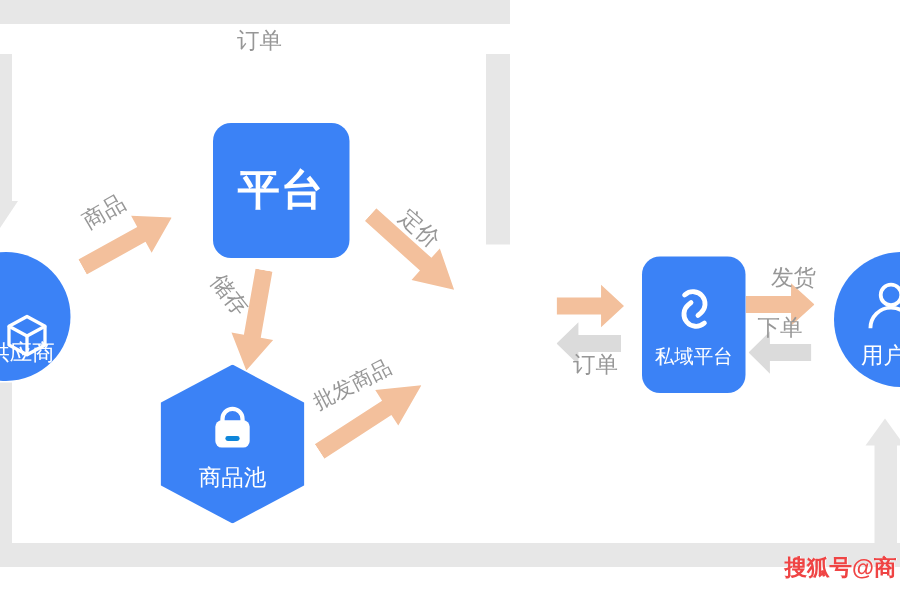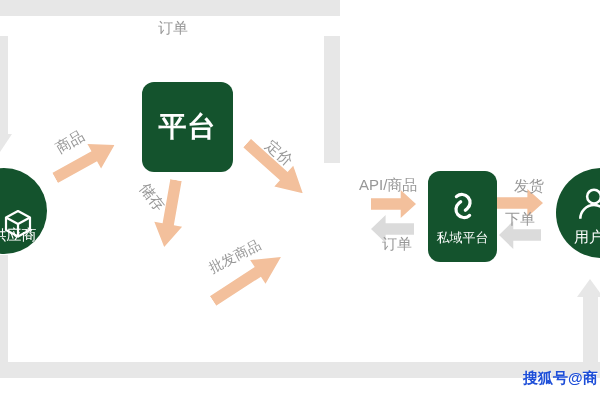--- a/index.html
+++ b/index.html
@@ -14,29 +14,29 @@
           border-left:13px solid transparent;border-right:13px solid transparent;
           border-bottom:18px solid #E7E7E7;}
   
   .arrow{position:absolute;height:30px;transform-origin:0 50%;
          clip-path:polygon(0 31%,66% 31%,66% 3%,100% 50%,66% 97%,66% 69%,0 69%);}
   .orange{background:#F3C09C;}
   .grayarr{background:#DBDBDB;}
   
   .glabel{position:absolute;color:#979797;font-size:15px;white-space:nowrap;line-height:1.1;}
   
-  .node{position:absolute;background:#14532d;color:#fff;}
+  .node{position:absolute;background:#3b82f6;color:#fff;}
   .circle{border-radius:50%;}
   .rrect{border-radius:12px;}
   .hex{clip-path:polygon(50% 0,100% 24%,100% 76%,50% 100%,0 76%,0 24%);
        display:flex;flex-direction:column;align-items:center;justify-content:center;}
   .tria{clip-path:polygon(50% 0,100% 100%,0 100%);}
   .node-label{font-size:14px;color:#fff;white-space:nowrap;}
   .center-flex{display:flex;flex-direction:column;align-items:center;justify-content:center;}
-  .wm{position:absolute;color:#1d4ed8;font-size:15px;font-weight:700;white-space:nowrap;
+  .wm{position:absolute;color:#ef4444;font-size:15px;font-weight:700;white-space:nowrap;
       text-shadow:0.5px 0.5px 0 #fff;}
   svg{display:block;}
 </style>
 </head>
 <body>
 
 <div class="stage">
 
   <div class="bar" style="left:0;top:36;width:340px;height:16px;"></div>
   <div class="bar" style="left:324px;top:36px;width:16px;height:127px;"></div>
@@ -56,40 +56,49 @@
   <div class="arrow orange" style="left:213px;top:286px;width:81px;transform:rotate(-33deg);"></div>
   <div class="arrow orange" style="left:371px;top:189px;width:45px;"></div>
   <div class="arrow grayarr" style="left:414px;top:214px;width:43px;transform:rotate(180deg);"></div>
   <div class="arrow orange" style="left:497px;top:188px;width:46px;"></div>
   <div class="arrow grayarr" style="left:541px;top:220px;width:42px;transform:rotate(180deg);"></div>
 
   <div class="glabel" style="left:55px;top:134px;transform:rotate(-30deg);">商品</div>
   <div class="glabel" style="left:137px;top:189px;transform:rotate(52deg);">储存</div>
   <div class="glabel" style="left:264px;top:145px;transform:rotate(41deg);">定价</div>
   <div class="glabel" style="left:207px;top:249px;font-size:14px;transform:rotate(-27deg);">批发商品</div>
-  <div class="glabel" style="left:359px;top:177px;">API/商品</div>
   <div class="glabel" style="left:382px;top:236px;">订单</div>
   <div class="glabel" style="left:514px;top:178px;">发货</div>
   <div class="glabel" style="left:505px;top:211px;">下单</div>
 
   <div class="node circle" style="left:-39px;top:168px;width:86px;height:86px;">
     <span style="position:absolute;left:39px;top:38px;">
       <svg width="36" height="36" viewBox="0 0 36 36" fill="none" stroke="#fff" stroke-width="2.2" stroke-linejoin="round">
         <path d="M18 5 L30 11.5 L18 18 L6 11.5 Z"></path>
         <path d="M6 11.5 V24 L18 30.5 V18"></path>
         <path d="M30 11.5 V24 L18 30.5"></path>
       </svg>
     </span>
     <div class="node-label" style="position:absolute;left:10px;top:58px;width:86px;text-align:center;font-size:15px;">供应商</div>
   </div>
 
   <div class="node rrect center-flex" style="left:142px;top:82px;width:91px;height:90px;">
     <div style="font-size:28px;font-weight:700;letter-spacing:1px;">平台</div>
   </div>
 
+  <div class="node hex" style="left:107px;top:243px;width:96px;height:106px;">
+    <span>
+      <svg width="42" height="42" viewBox="0 0 44 44">
+        <path d="M15 20 v-4 a7 7 0 0 1 14 0 v4" fill="none" stroke="#fff" stroke-width="3" stroke-linecap="round"></path>
+        <rect x="10" y="17" width="24" height="19" rx="4.5" fill="#fff"></rect>
+        <rect x="17" y="28" width="10" height="3.4" rx="1.7" fill="#0E86DA"></rect>
+      </svg>
+    </span>
+    <div class="node-label" style="margin-top:3px;font-size:15px;">商品池</div>
+  </div>
 
 
   <div class="node rrect center-flex" style="left:428px;top:171px;width:69px;height:91px;">
     <span style="transform:rotate(-40deg);">
       <svg width="38" height="38" viewBox="0 0 40 40" fill="none" stroke="#fff" stroke-width="3.4" stroke-linecap="round">
         <path d="M21 8 h0.5 a8.5 8.5 0 0 1 0 17 h-2.5"></path>
         <path d="M19 32 h-0.5 a8.5 8.5 0 0 1 0 -17 h2.5"></path>
       </svg>
     </span>
     <div class="node-label" style="margin-top:4px;font-size:13px;">私域平台</div>

